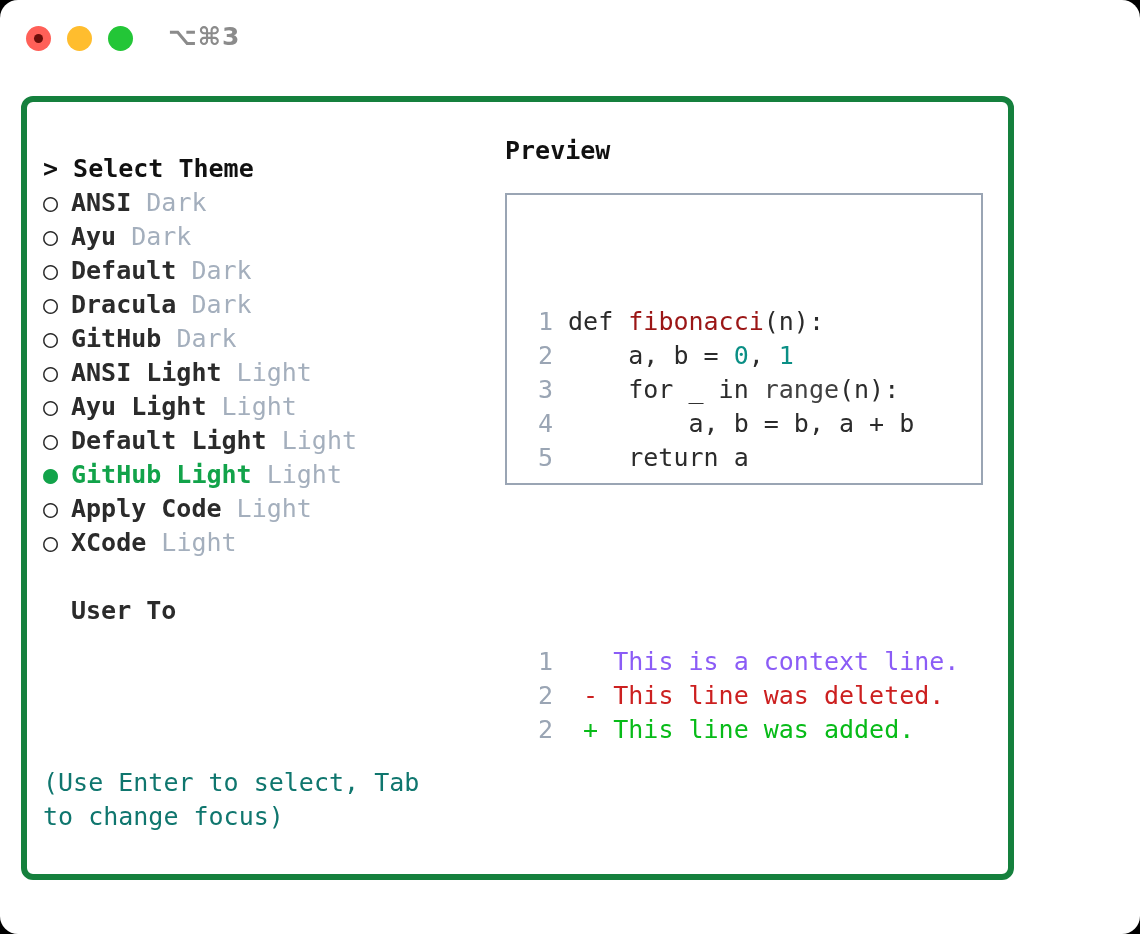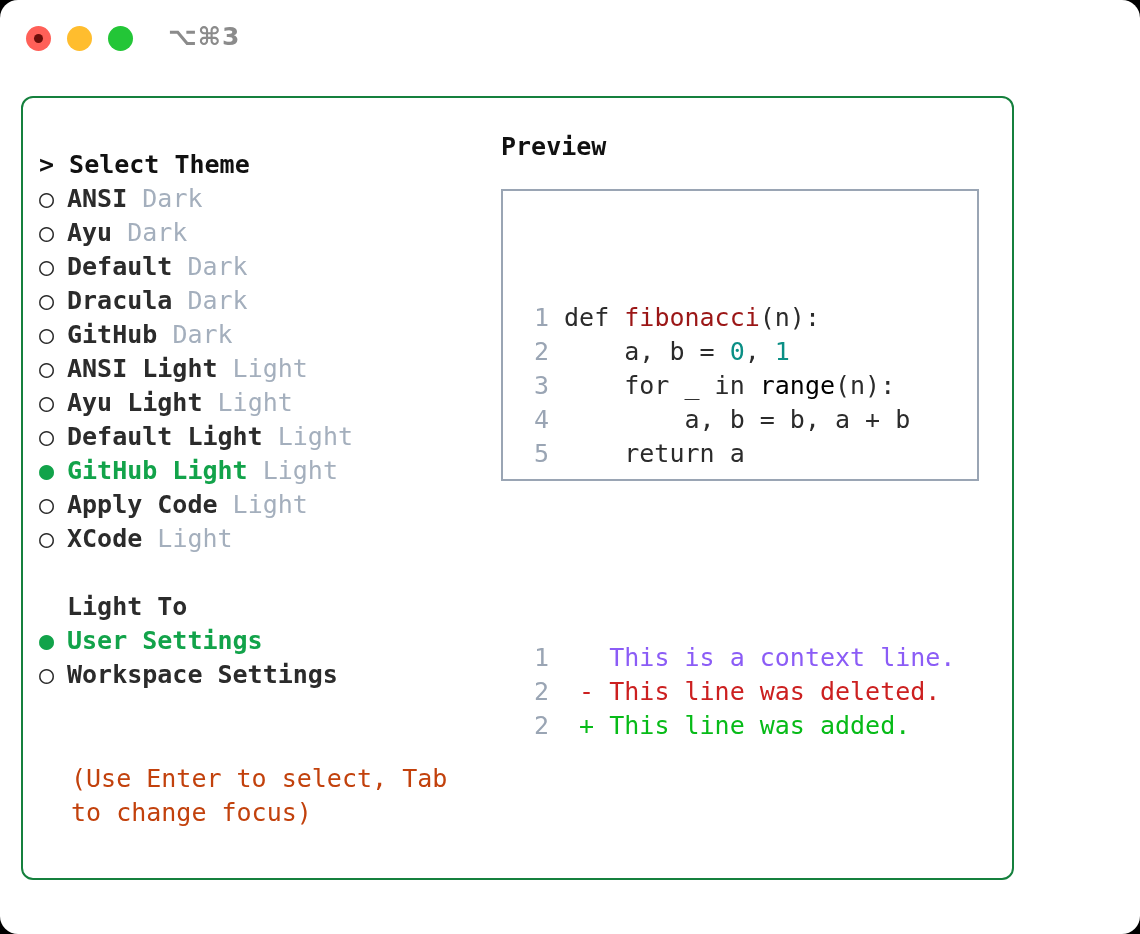--- a/index.html
+++ b/index.html
@@ -73,21 +73,21 @@
     font-family: "DejaVu Sans", "Liberation Sans", sans-serif;
   }
 
   
   #panel {
     position: absolute;
     left: 21px;
     top: 96px;
     width: 993px;
     height: 784px;
-    border: 2px solid #15803d;
+    border: 6px solid #15803d;
     border-radius: 12px;
     background: #ffffff;
   }
 
   #panel-inner {
     position: relative;
     width: 100%;
     height: 100%;
   }
 
@@ -133,23 +133,22 @@
 
   .section-gap { height: 34px; }
 
   #hint {
     position: absolute;
     left: 16px;
     top: 664px;
     width: 420px;
     font-size: 25px;
     line-height: 34px;
-    color: #c2410c;
+    color: #0f766e;
     white-space: pre-wrap;
-    margin-left: 32px;
   }
 
   
   #right-col {
     position: absolute;
     left: 478px;
     top: 32px;
     width: 500px;
   }
 
@@ -184,21 +183,21 @@
     color: #9aa5b4;
     display: inline-block;
     width: 28px;
     text-align: right;
   }
 
   .tok-plain  { color: #2b2b2b; }
   .tok-kw     { color: #2b2b2b; }
   .tok-fn     { color: #9b1616; }
   .tok-num    { color: #0a8f85; }
-  .tok-builtin{ color: #000000; }
+  .tok-builtin{ color: #404040; }
 
   .diff-ctx { color: #8b5cf6; }
   .diff-del { color: #cc2020; }
   .diff-add { color: #07bb18; }
 
   .blank-line { height: 34px; }
 </style>
 </head>
 <body>
 
@@ -229,25 +228,21 @@
             <div class="list-row"><span class="bullet">○</span><span class="label">ANSI Light</span><span> </span><span class="cat">Light</span></div>
             <div class="list-row"><span class="bullet">○</span><span class="label">Ayu Light</span><span> </span><span class="cat">Light</span></div>
             <div class="list-row"><span class="bullet">○</span><span class="label">Default Light</span><span> </span><span class="cat">Light</span></div>
             <div class="list-row"><span class="bullet sel">●</span><span class="label sel">GitHub Light</span><span> </span><span class="cat">Light</span></div>
             <div class="list-row"><span class="bullet">○</span><span class="label">Apply Code</span><span> </span><span class="cat">Light</span></div>
             <div class="list-row"><span class="bullet">○</span><span class="label">XCode</span><span> </span><span class="cat">Light</span></div>
           </div>
 
         <div class="section-gap"></div>
 
-        <div class="list-row"><span class="bullet blank">○</span><span class="label">Light To</span></div>
-        <div id="apply-items">
-            <div class="list-row"><span class="bullet sel">●</span><span class="label sel">User Settings</span></div>
-            <div class="list-row"><span class="bullet">○</span><span class="label">Workspace Settings</span></div>
-          </div>
+        <div class="list-row"><span class="bullet blank">○</span><span class="label">User To</span></div>
       </div>
 
       <div id="hint">(Use Enter to select, Tab to change focus)</div>
 
       <div id="right-col">
         <div id="preview-title">Preview</div>
         <div id="code-box">
           <div id="code-inner">
             <div id="code-lines"><div class="cline"><span class="lnum">1</span><span> </span><span class="tok-kw">def </span><span class="tok-fn">fibonacci</span><span class="tok-plain">(n):</span></div><div class="cline"><span class="lnum">2</span><span> </span><span class="tok-plain">    a, b = </span><span class="tok-num">0</span><span class="tok-plain">, </span><span class="tok-num">1</span></div><div class="cline"><span class="lnum">3</span><span> </span><span class="tok-plain">    for _ in </span><span class="tok-builtin">range</span><span class="tok-plain">(n):</span></div><div class="cline"><span class="lnum">4</span><span> </span><span class="tok-plain">        a, b = b, a + b</span></div><div class="cline"><span class="lnum">5</span><span> </span><span class="tok-plain">    return a</span></div></div>
             <div class="blank-line"></div>

